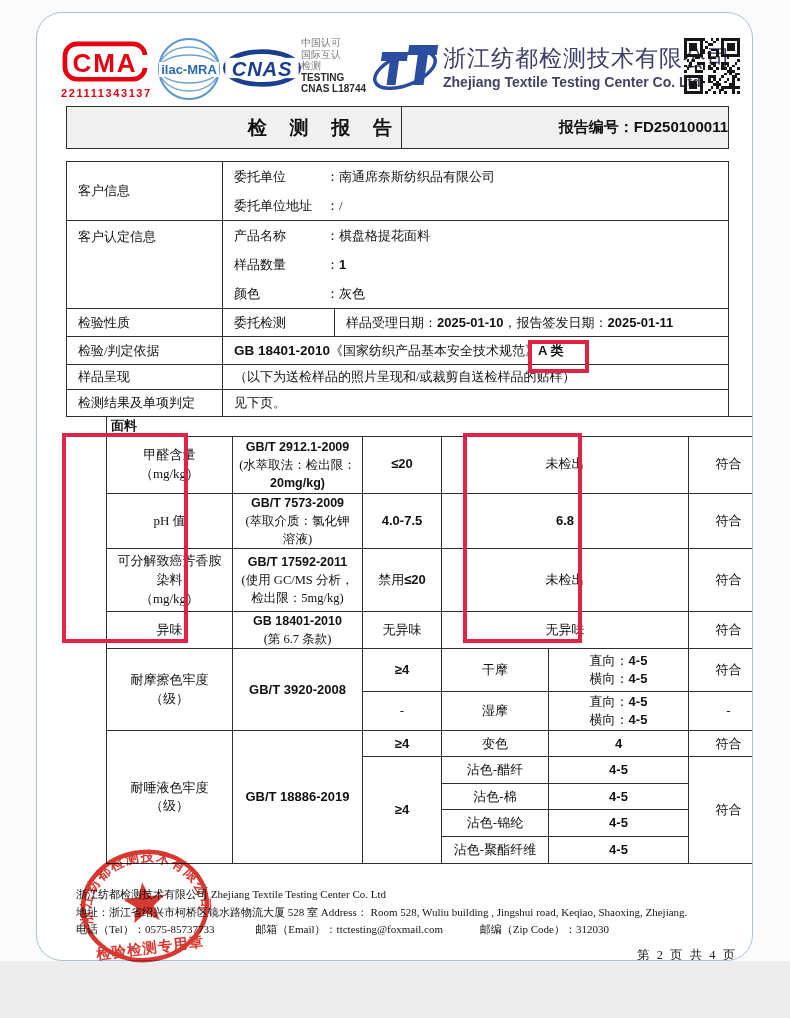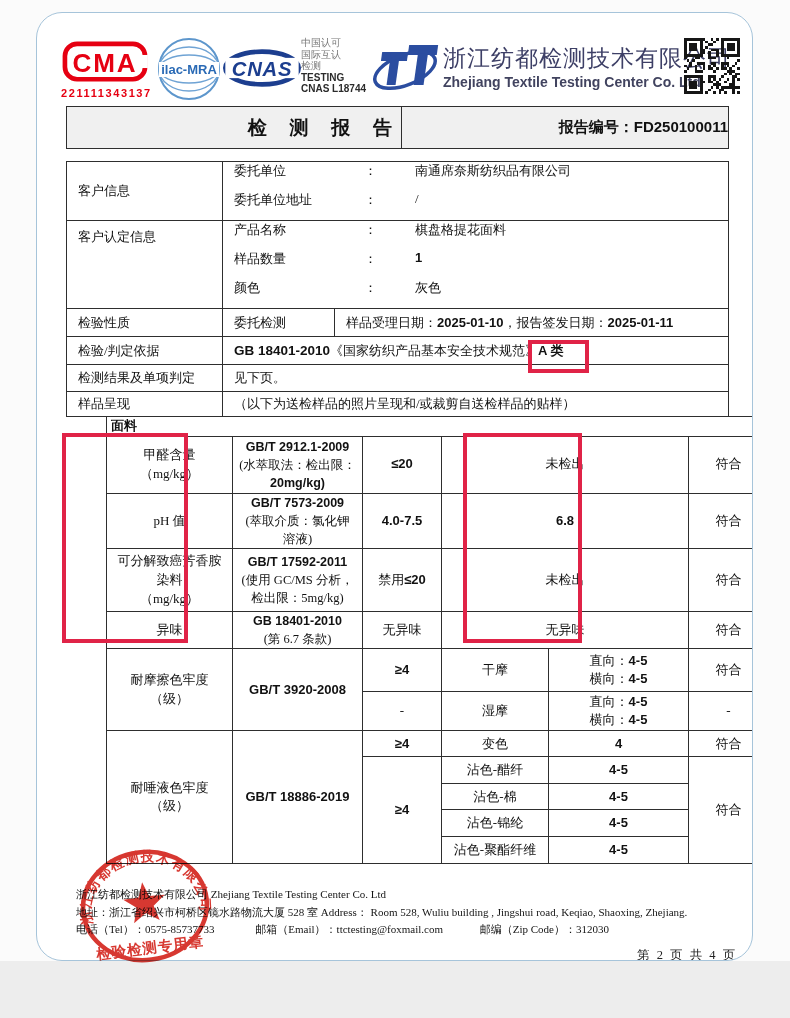--- a/index.html
+++ b/index.html
@@ -23,21 +23,21 @@
   table { border-collapse:collapse; table-layout:fixed; position:absolute; left:29px; }
   td { border:1px solid #2e2e2e; font-size:13px; color:#111; vertical-align:middle; overflow:hidden; }
   .title-tbl { top:93px; width:662px; height:43px; }
   .title-tbl td { background:#f0f0f0; text-align:right; }
   .rpt-title { font-size:19px; font-weight:700; letter-spacing:9px; }
   .rpt-no { font-size:15px; font-weight:700; }
   .rpt-no .num { font-family:"Liberation Sans",sans-serif; }
 
   .info-tbl { top:148px; width:662px; }
   .info-tbl td { padding-left:11px; }
-  .entry { display:flex; align-items:flex-start; height:29px;gap:38px; }
+  .entry { display:flex; align-items:center; height:29px; }
   .entry .k { width:92px; }
   .num { font-family:"Liberation Sans",sans-serif; font-weight:700; }
   .code { font-family:"Liberation Sans",sans-serif; font-weight:700; font-size:12.5px; }
 
   .res-tbl { top:403px; width:662px;margin-left:40px; }
   .res-tbl td { text-align:center; padding:0 3px; line-height:1.45; }
   .res-tbl td.sec { text-align:left; font-weight:700; padding-left:4px; }
   .res-tbl .ml { font-size:12.5px; }
 
   
@@ -299,27 +299,27 @@
         <td>
           <span>样品受理日期：</span><span class="num">2025-01-10</span><span>，报告签发日期：</span><span class="num">2025-01-11</span>
         </td>
       </tr>
       <tr style="height:28px">
         <td>检验/判定依据</td>
         <td colspan="2">
           <span class="num" style="font-size:13.5px">GB 18401-2010</span><span>《国家纺织产品基本安全技术规范》</span><span class="num">A 类</span>
         </td>
       </tr>
+      <tr style="height:25px">
+        <td>样品呈现</td>
+        <td colspan="2">（以下为送检样品的照片呈现和/或裁剪自送检样品的贴样）</td>
+      </tr>
       <tr style="height:27px">
         <td>检测结果及单项判定</td>
         <td colspan="2">见下页。</td>
-      </tr>
-      <tr style="height:25px">
-        <td>样品呈现</td>
-        <td colspan="2">（以下为送检样品的照片呈现和/或裁剪自送检样品的贴样）</td>
       </tr>
     </tbody>
       </table>
 
     <table class="res-tbl">
       <colgroup>
         <col style="width:126px">
           <col style="width:130px">
           <col style="width:79px">
         <col style="width:107px">

